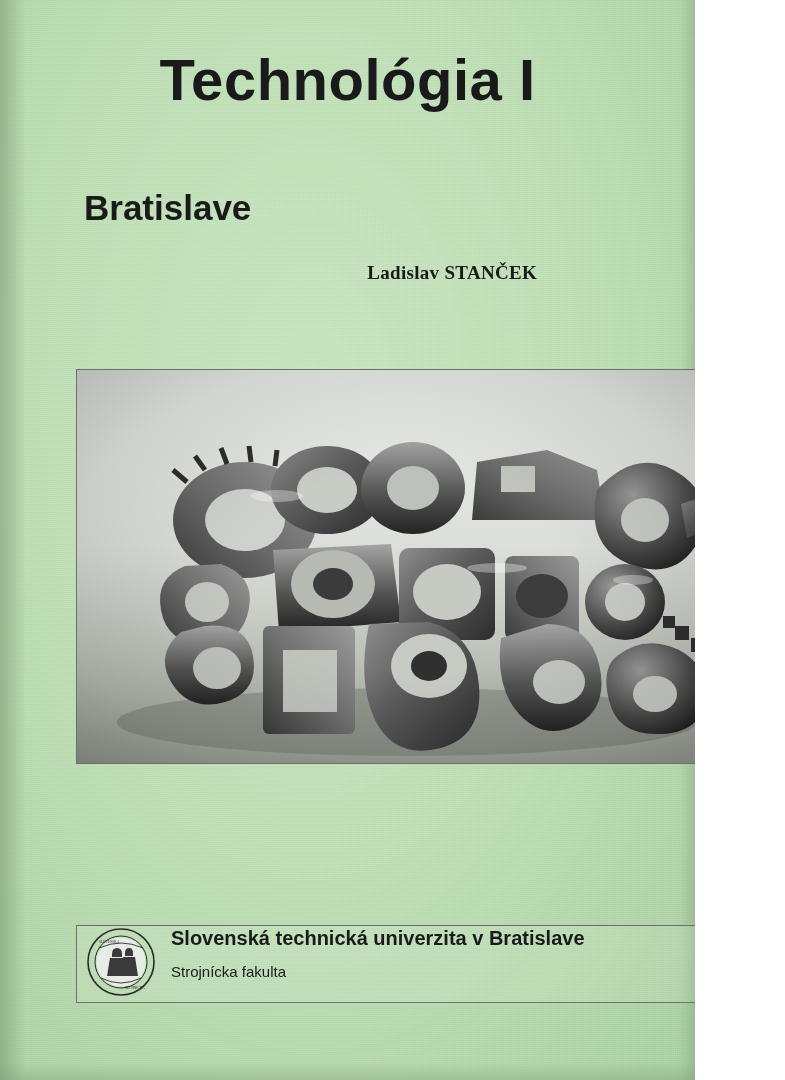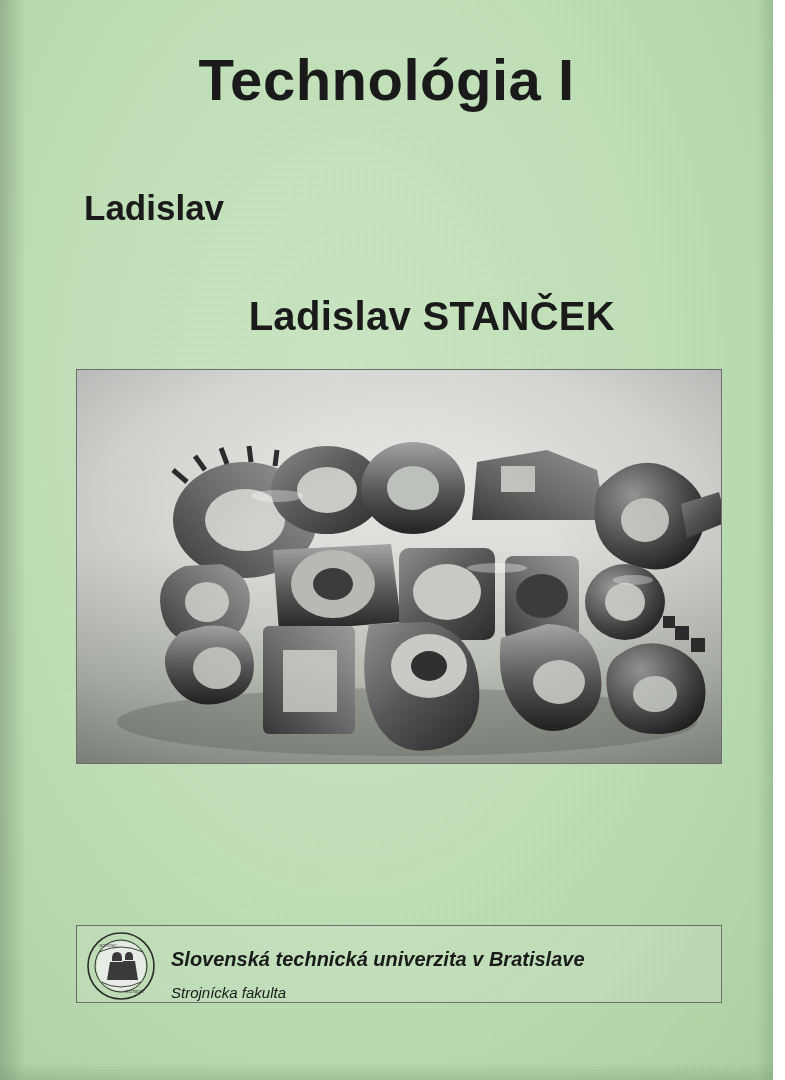--- a/index.html
+++ b/index.html
@@ -9,21 +9,21 @@
   }
   body {
     width: 785px;
     height: 1080px;
     overflow: hidden;
     font-family: "Liberation Sans", sans-serif;
   }
 
   .book-cover {
     position: relative;
-    width: 773px;
+    width: 695px;
     height: 1080px;
     background:
       radial-gradient(ellipse at 45% 38%, #c8e6c0 0%, #bfe0b6 45%, #b4d8ab 75%, #a9cfa0 100%);
     overflow: hidden;
   }
   
   .grain {
     position: absolute;
     inset: 0;
     background-image:
@@ -70,25 +70,26 @@
     position: absolute;
     left: 84px;
     top: 188px;
     font-size: 35px;
     font-weight: bold;
     color: #1a1a1a;
   }
   .author {
     position: absolute;
     right: 158px;
-    top: 294px;
-    font-size: 40px;
+    top: 262px;
+    font-size: 19px;
     font-weight: bold;
     color: #1a1a1a;
     letter-spacing: 0.3px;
+    font-family: Liberation Serif, serif;
   }
 
   .cover-image {
     position: absolute;
     left: 76px;
     top: 369px;
     width: 644px;
     height: 393px;
     border: 1px solid #6f6f6f;
     background: linear-gradient(to bottom, #e9eae7 0%, #d9dcd6 40%, #b9bdb5 72%, #9aa096 100%);
@@ -104,22 +105,21 @@
 
   .publisher-box {
     position: absolute;
     left: 76px;
     top: 925px;
     width: 644px;
     height: 76px;
     border: 1px solid #6e6e6e;
     background: rgba(255,255,255,0.10);
     display: flex;
-    align-items: flex-end;
-    font-style: italic;
+    align-items: flex-start;
   }
   .logo {
     width: 72px;
     height: 72px;
     margin-left: 8px;
     flex: 0 0 auto;
     position: relative;
   }
   .publisher-text {
     margin-left: 14px;
@@ -143,21 +143,21 @@
 </head>
 <body>
 
 <div class="book-cover">
   <div class="grain"></div>
   <div class="spine-shade"></div>
   <div class="edge-shade-right"></div>
   <div class="edge-shade-bottom"></div>
 
   <div class="title-main">Technológia I</div>
-  <div class="title-sub">Ladislav</div>
+  <div class="title-sub">Bratislave</div>
   <div class="author">Ladislav STANČEK</div>
 
   <div class="cover-image">
     <svg width="644" height="393" viewBox="0 0 644 393" xmlns="http://www.w3.org/2000/svg">
       <defs>
         <linearGradient id="bg" x1="0" y1="0" x2="0" y2="1">
           <stop offset="0%" stop-color="#eceeea"></stop>
           <stop offset="45%" stop-color="#dcdfd9"></stop>
           <stop offset="78%" stop-color="#b7bcb3"></stop>
           <stop offset="100%" stop-color="#989e94"></stop>

